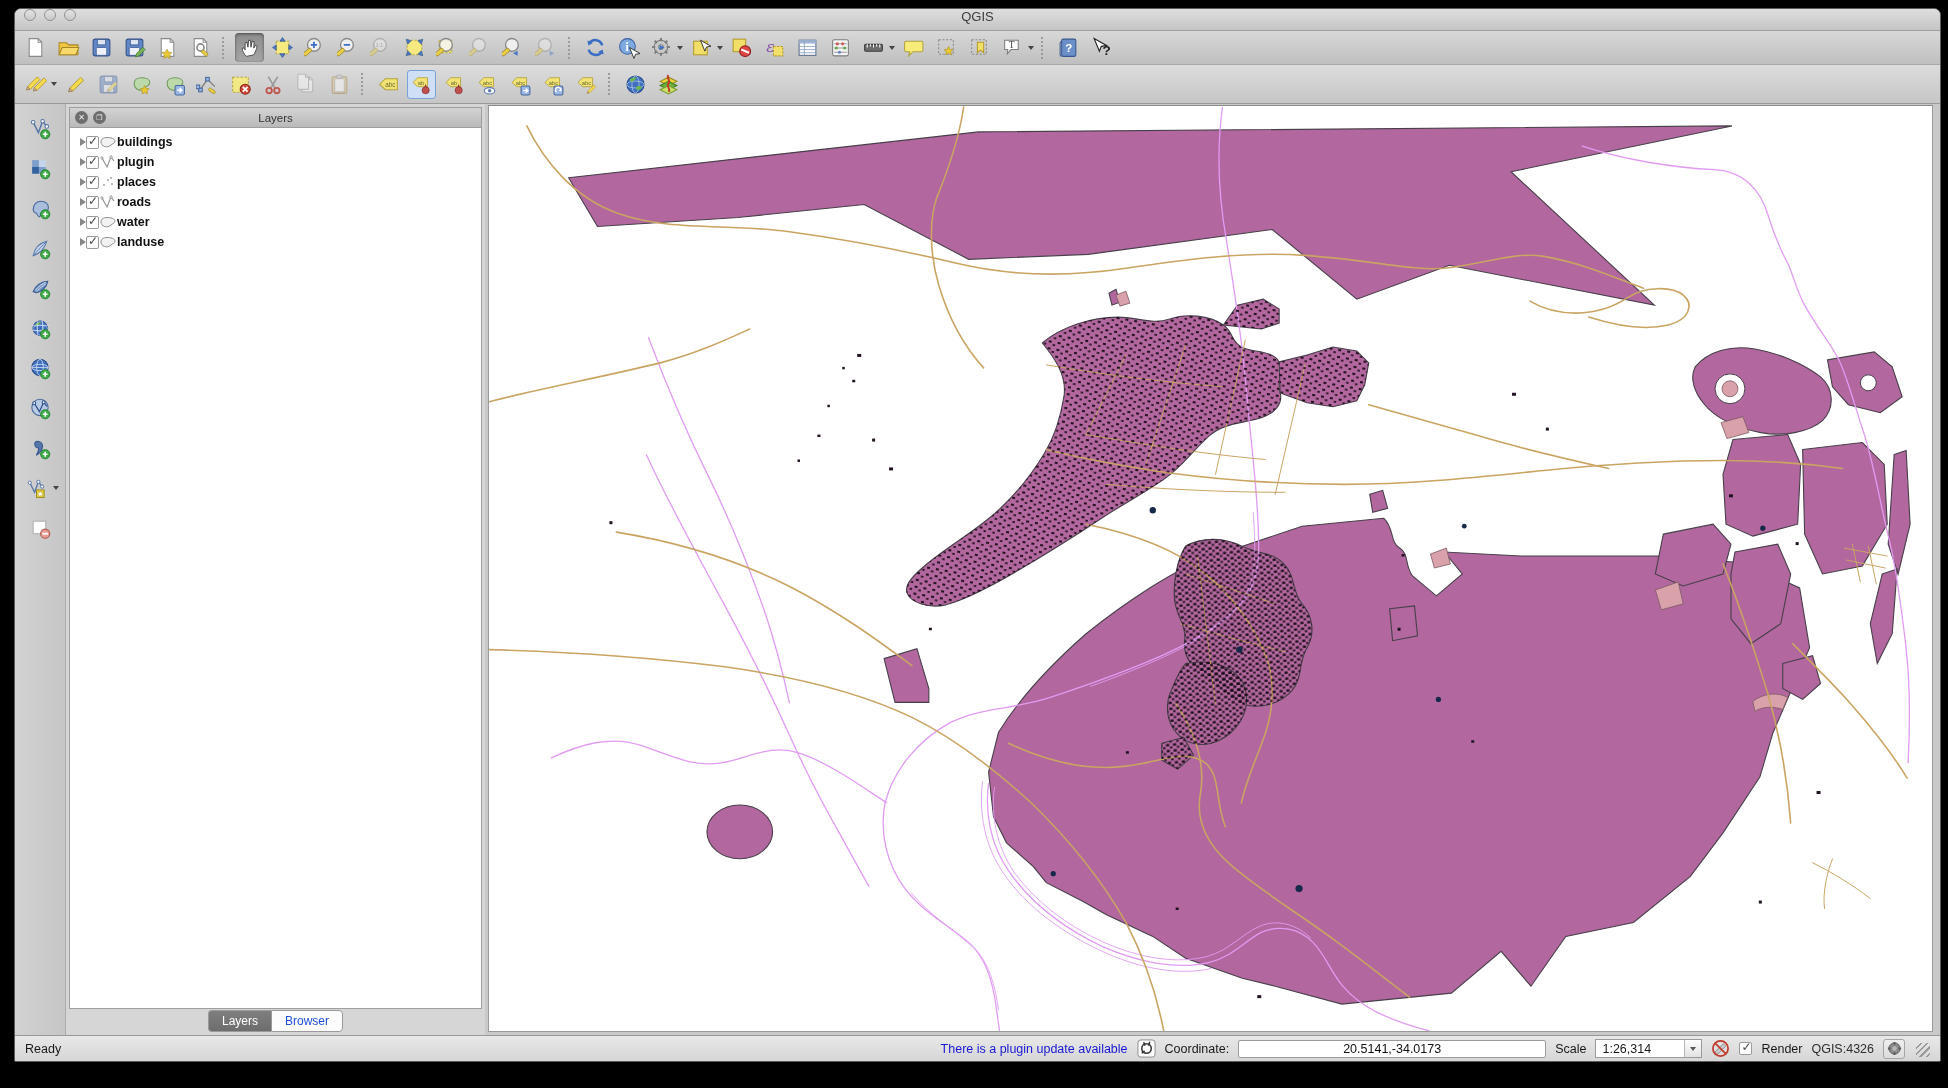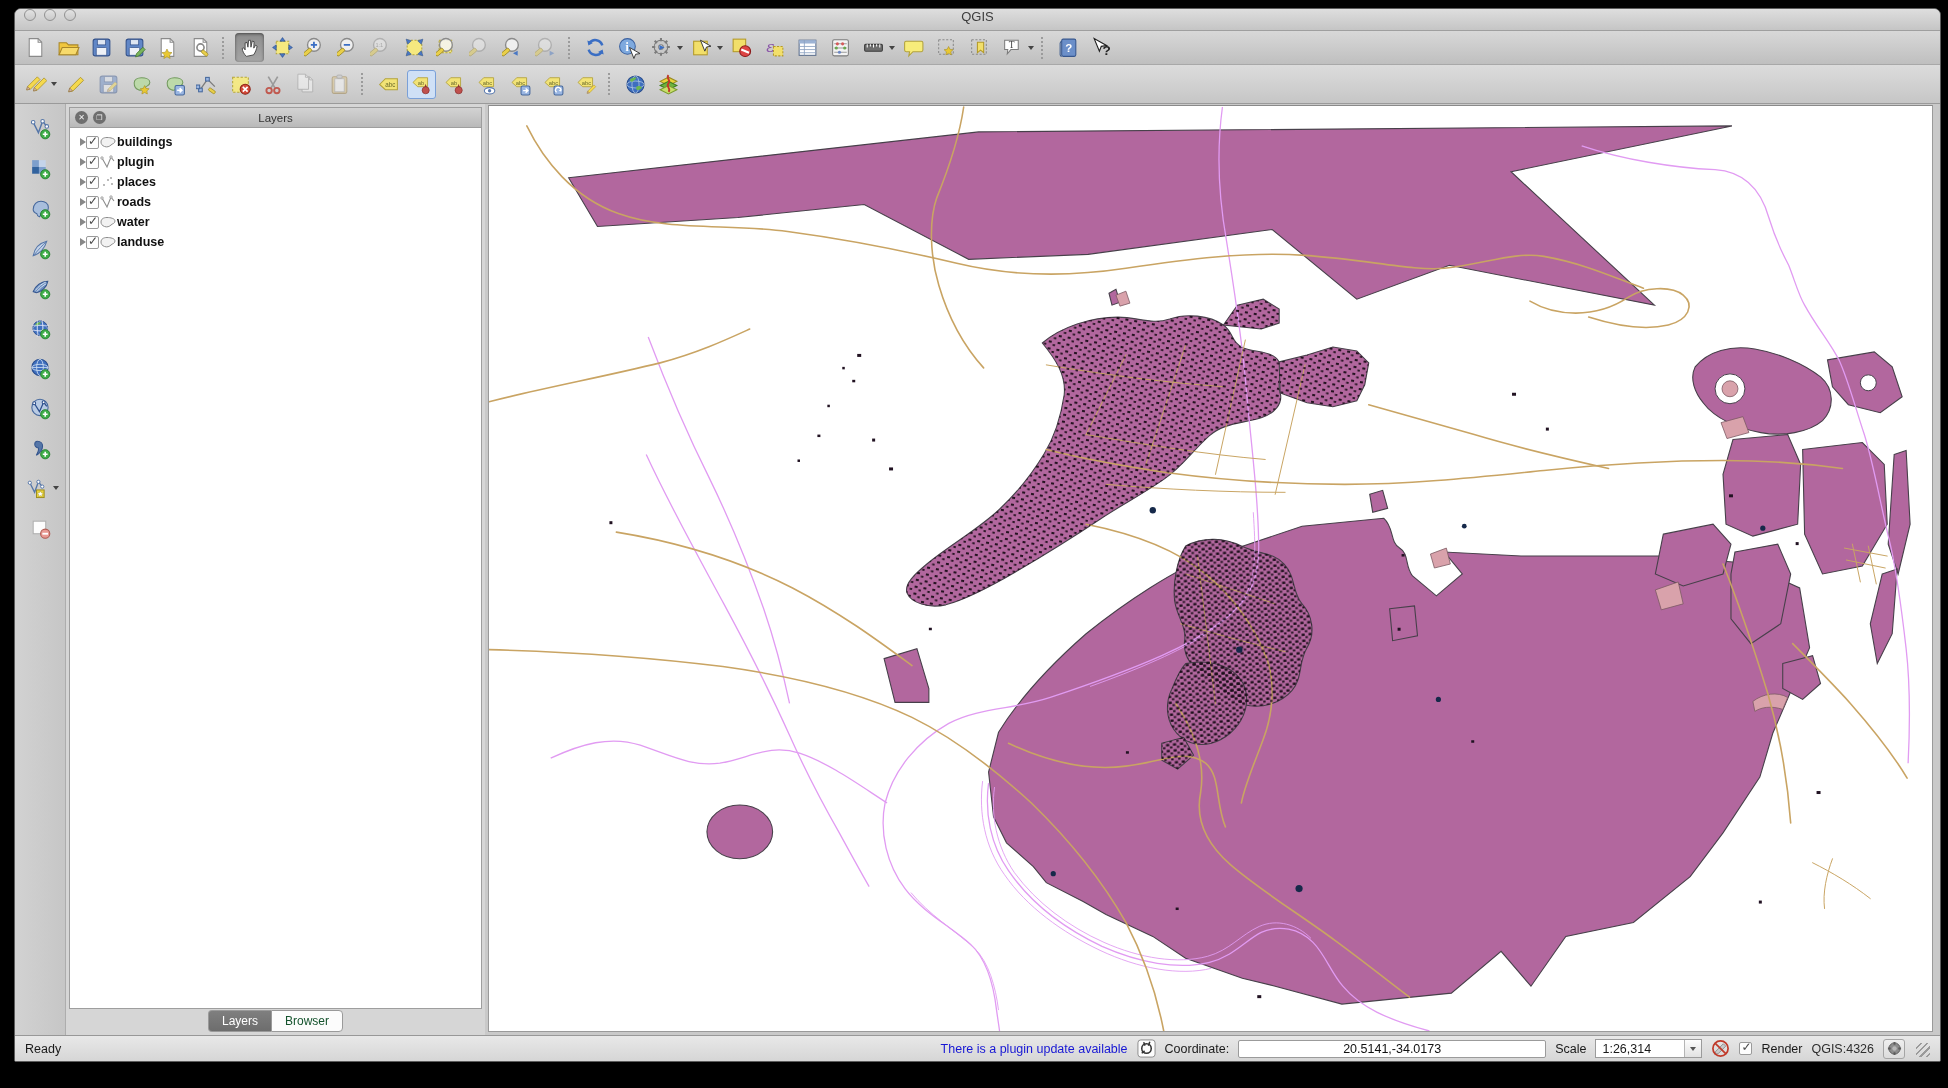--- a/index.html
+++ b/index.html
@@ -43,21 +43,21 @@
   .plist{flex:1;background:#fff;border:1px solid #9e9e9e;overflow:hidden;padding-top:4px}
   .lrow{display:flex;align-items:center;height:20px;padding-left:10px;}
   .tri{width:0;height:0;border-left:6px solid #878787;border-top:4.5px solid transparent;border-bottom:4.5px solid transparent}
   .cb{width:13px;height:13px;background:#fdfdfd;border:1px solid #9a9a9a;border-radius:2px;position:relative;flex:0 0 auto}
   .cb::after{content:"✓";position:absolute;left:1px;top:-3px;font-size:12px;color:#4a4a4a}
   .ltype{width:18px;height:14px;flex:0 0 auto}
   .lname{font-size:12.5px;font-weight:bold;color:#111}
   .ptabs{height:26px;display:flex;align-items:center;justify-content:center;background:#d6d6d6;padding-bottom:3px}
   .tab{font-size:12px;padding:3px 13px;border:1px solid #9a9a9a}
   .tab.on{background:linear-gradient(#7f7f7f,#6d6d6d);color:#fff;border-radius:4px 0 0 4px;border-right:none}
-  .tab.off{background:#fcfcfc;color:#14532d;border-radius:0 4px 4px 0}
+  .tab.off{background:#fcfcfc;color:#1d4ed8;border-radius:0 4px 4px 0}
   
   .mapwrap{flex:1;padding:1px 7px 3px 3px}
   .map{width:100%;height:100%;background:var(--background);border:1px solid #9a9a9a;border-top-color:#8a8a8a}
   .map svg{width:100%;height:100%;display:block}
   .lu{fill:var(--landuse-fill);stroke:var(--landuse-stroke);stroke-width:1.1}
   .pk{fill:var(--pink-fill);stroke:#7c5a63;stroke-width:.8}
   .rd{fill:none;stroke:var(--roads);stroke-width:1.6;stroke-linecap:round}
   .rdt{fill:none;stroke:var(--roads);stroke-width:1;stroke-linecap:round}
   .rv{fill:none;stroke:var(--rivers);stroke-width:1.3}
   .rvt{fill:none;stroke:var(--rivers);stroke-width:.9}

